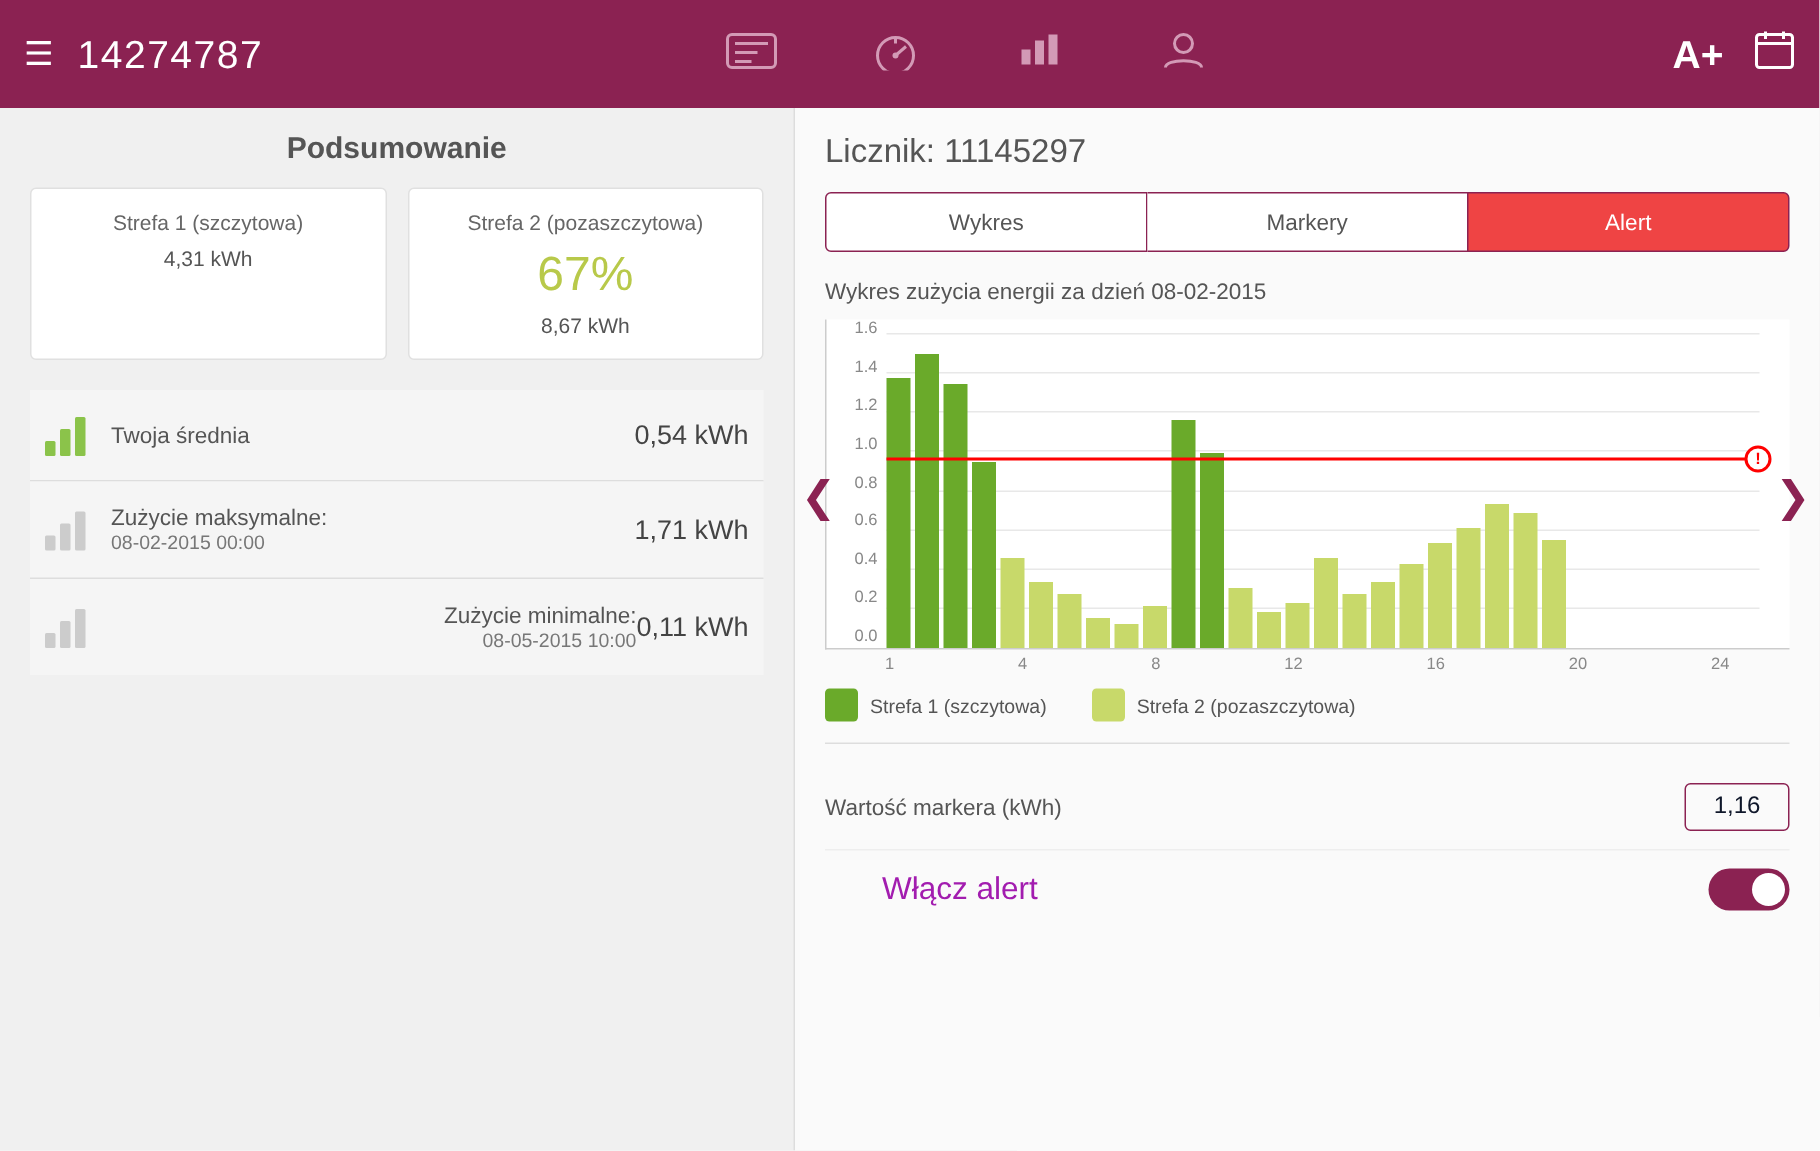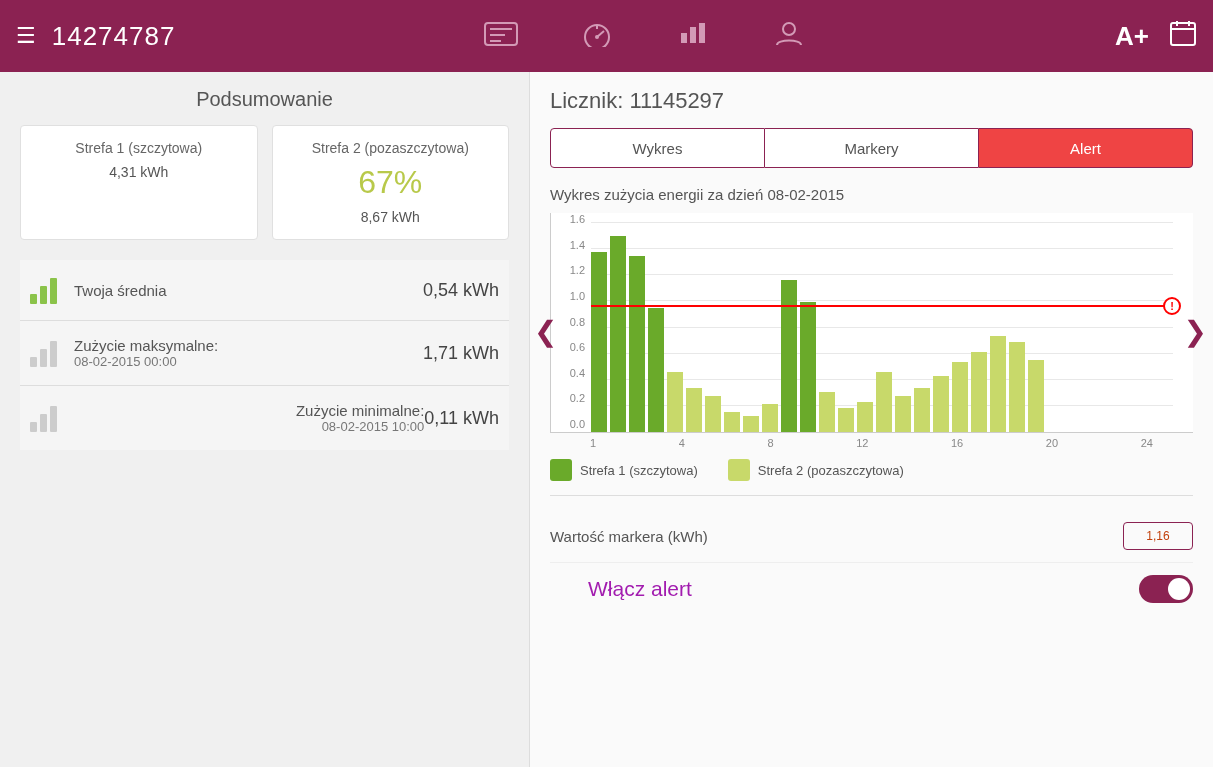--- a/index.html
+++ b/index.html
@@ -27,21 +27,21 @@
     .main { display: flex; height: calc(767px - 72px); }
 
     
     .left-panel {
       width: 530px;
       padding: 16px 20px;
       background: #f0f0f0;
       border-right: 1px solid #ddd;
       overflow-y: auto;
     }
-    .summary-title { text-align: center; font-size: 20px; color: #555; margin-bottom: 14px; font-weight: 400; }
+    .summary-title { text-align: center; font-size: 20px; color: #555; margin-bottom: 14px; font-weight: 700; }
 
     
     .zone-cards { display: flex; gap: 14px; margin-bottom: 20px; }
     .zone-card {
       flex: 1;
       background: white;
       border: 1px solid #e0e0e0;
       border-radius: 4px;
       padding: 14px 12px;
       text-align: center;
@@ -157,22 +157,22 @@
     .legend-color.zone2 { background: #c8d96a; }
 
     
     .alert-section { border-top: 1px solid #ddd; padding-top: 14px; }
     .alert-row { display: flex; align-items: center; padding: 12px 0; border-bottom: 1px solid #eee; }
     .alert-label { flex: 1; font-size: 15px; color: #555; }
     .alert-value-box {
       border: 1.5px solid #8b2252;
       border-radius: 4px;
       padding: 6px 14px;
-      font-size: 12px;
-      color: #c2410c;
+      font-size: 16px;
+      color: #0f172a;
       min-width: 70px;
       text-align: center;
     }
 
     
     .toggle-row { display: flex; align-items: center; padding: 12px 0; }
     .toggle-label { flex: 1; font-size: 21px; color: #a21caf; margin-left: 38px; }
     .toggle-switch {
       width: 54px;
       height: 28px;
@@ -317,21 +317,21 @@
       </div>
 
       <div class="stat-row">
         <div class="stat-icon">
           <div class="bar b1" style="background:#ccc;"></div>
           <div class="bar b2" style="background:#ccc;"></div>
           <div class="bar b3" style="background:#ccc;"></div>
         </div>
         <div class="stat-label">
           <div>Zużycie minimalne:</div>
-          <div class="stat-sublabel">08-02-2015     10:00</div>
+          <div class="stat-sublabel">08-05-2015     10:00</div>
         </div>
         <div class="stat-value">0,11 kWh</div>
       </div>
 
     </div>
   </div>
 
   <div class="right-panel">
     <div class="counter-title">Licznik: 11145297</div>
 

